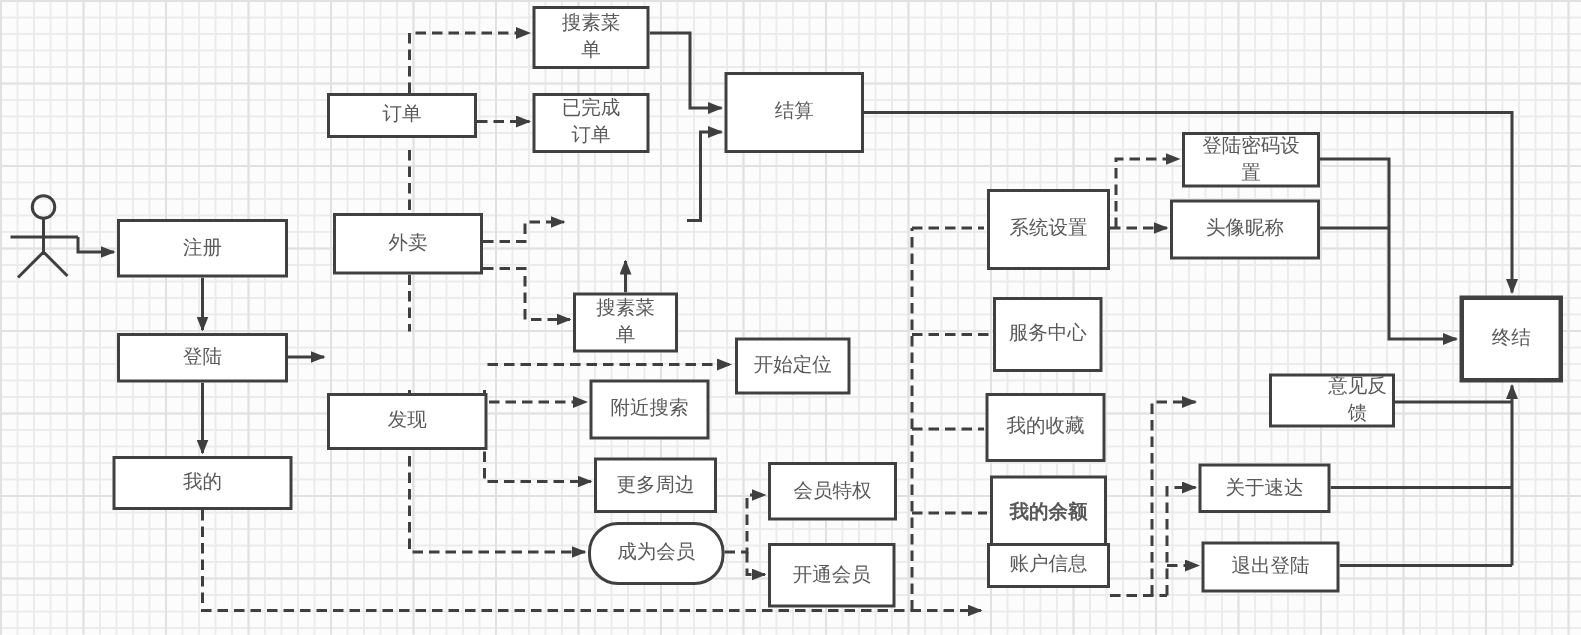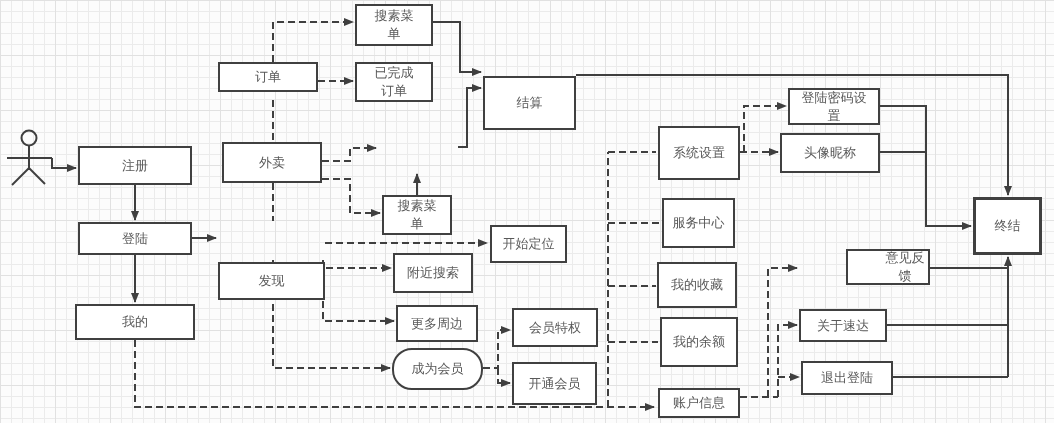--- a/index.html
+++ b/index.html
@@ -97,34 +97,34 @@
   <div class="node" style="left:78px;top:222px;width:114px;height:33px;">登陆</div>
   <div class="node" style="left:75px;top:304px;width:120px;height:36px;">我的</div>
 
   <div class="node" style="left:218px;top:62px;width:100px;height:30px;">订单</div>
   <div class="node" style="left:222px;top:142px;width:100px;height:41px;">外卖</div>
   <div class="node" style="left:218px;top:222px;width:107px;height:38px;margin-top:40px;">发现</div>
 
   <div class="node" style="left:355px;top:4px;width:78px;height:42px;padding:0 12px;">搜素菜单</div>
   <div class="node" style="left:355px;top:62px;width:78px;height:40px;padding:12px 12px;">已完成订单</div>
   <div class="node" style="left:382px;top:195px;width:70px;height:40px;padding:0 12px;">搜素菜单</div>
-  <div class="node" style="left:483px;top:48px;width:93px;height:54px;margin-top:28px;">结算</div>
+  <div class="node" style="left:483px;top:48px;width:93px;height:54px;">结算</div>
 
   <div class="node" style="left:490px;top:225px;width:77px;height:38px;">开始定位</div>
   <div class="node" style="left:393px;top:253px;width:80px;height:40px;">附近搜索</div>
   <div class="node" style="left:396px;top:305px;width:82px;height:37px;">更多周边</div>
   <div class="node" style="left:392px;top:348px;width:91px;height:42px;border-radius:20px;">成为会员</div>
   <div class="node" style="left:512px;top:308px;width:86px;height:39px;">会员特权</div>
   <div class="node" style="left:512px;top:362px;width:85px;height:43px;">开通会员</div>
 
   <div class="node" style="left:658px;top:126px;width:82px;height:54px;">系统设置</div>
   <div class="node" style="left:662px;top:198px;width:73px;height:50px;">服务中心</div>
   <div class="node" style="left:657px;top:262px;width:80px;height:46px;">我的收藏</div>
-  <div class="node" style="left:660px;top:317px;width:78px;height:50px;">我的余额</div>
-  <div class="node" style="left:658px;top:388px;width:82px;height:30px;">账户信息</div>
+  <div class="node" style="left:660px;top:317px;width:78px;height:50px;font-weight:bold;">我的余额</div>
+  <div class="node" style="left:658px;top:362px;width:82px;height:30px;">账户信息</div>
 
   <div class="node" style="left:788px;top:88px;width:92px;height:37px;padding:0 10px;">登陆密码设置</div>
   <div class="node" style="left:780px;top:133px;width:100px;height:40px;">头像昵称</div>
   <div class="node" style="left:846px;top:249px;width:84px;height:36px;padding-left:34px;">意见反馈</div>
   <div class="node" style="left:799px;top:309px;width:88px;height:33px;">关于速达</div>
   <div class="node" style="left:801px;top:361px;width:92px;height:34px;">退出登陆</div>
 
   <div class="node thick" style="left:973px;top:197px;width:69px;height:58px;">终结</div>
 
 </div>

